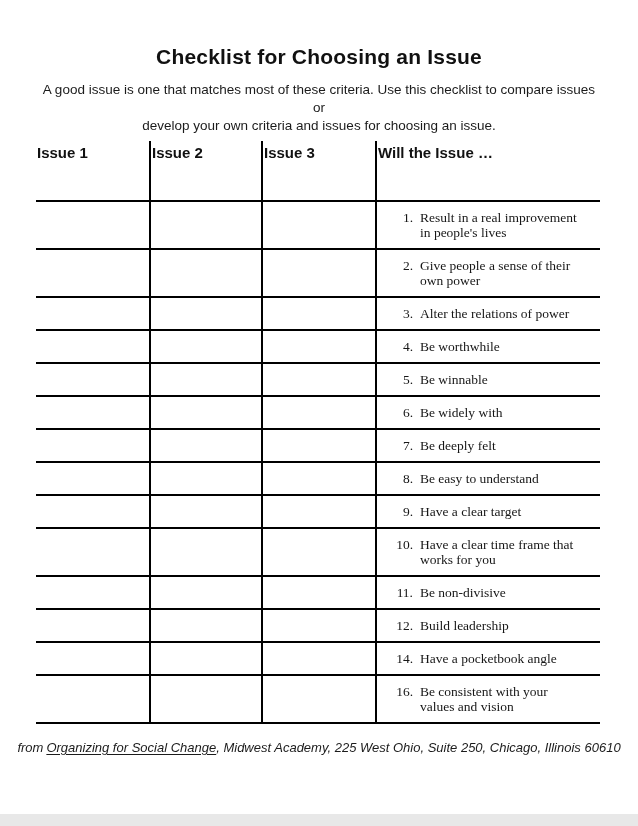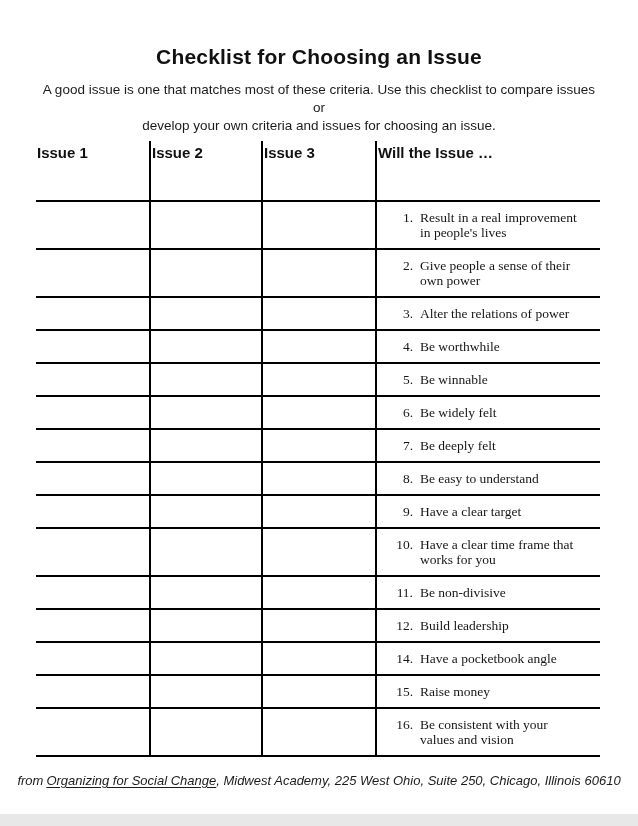--- a/index.html
+++ b/index.html
@@ -176,21 +176,21 @@
             </div>
           </td>
         </tr>
         <tr>
           <td class="sep"></td>
           <td class="sep"></td>
           <td class="sep"></td>
           <td>
             <div class="crit-inner">
               <span class="num">6.</span>
-              <span class="txt">Be widely felt</span>
+              <span class="txt">Be widely with</span>
             </div>
           </td>
         </tr>
         <tr>
           <td class="sep"></td>
           <td class="sep"></td>
           <td class="sep"></td>
           <td>
             <div class="crit-inner">
               <span class="num">7.</span>
@@ -264,31 +264,20 @@
               <span class="txt">Have a pocketbook angle</span>
             </div>
           </td>
         </tr>
         <tr>
           <td class="sep"></td>
           <td class="sep"></td>
           <td class="sep"></td>
           <td>
             <div class="crit-inner">
-              <span class="num">15.</span>
-              <span class="txt">Raise money</span>
-            </div>
-          </td>
-        </tr>
-        <tr>
-          <td class="sep"></td>
-          <td class="sep"></td>
-          <td class="sep"></td>
-          <td>
-            <div class="crit-inner">
               <span class="num">16.</span>
               <span class="txt">Be consistent with your
 values and vision</span>
             </div>
           </td>
         </tr>
       </tbody>
   </table>
 
   <p class="footer">

